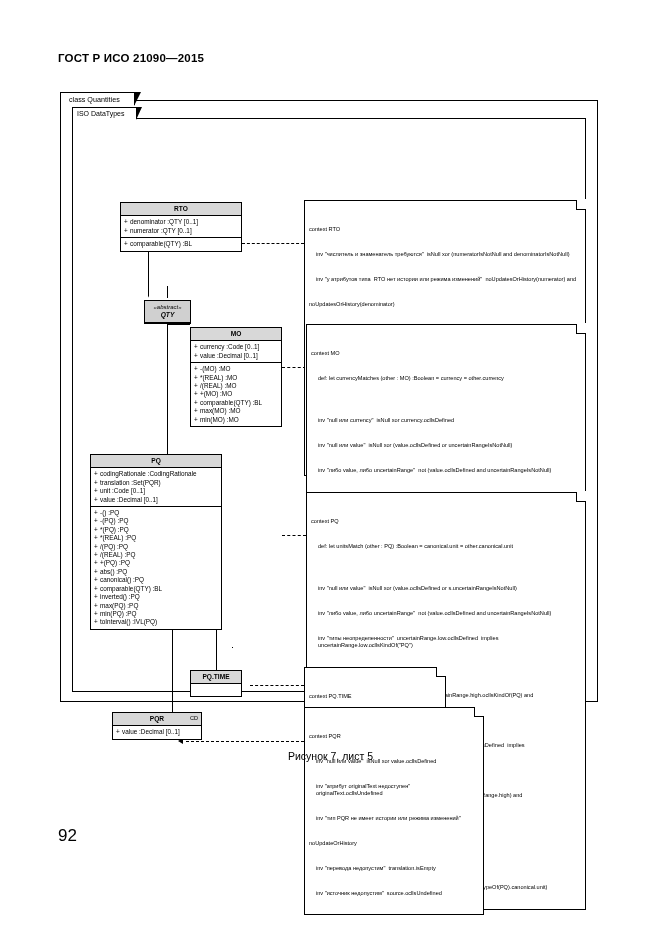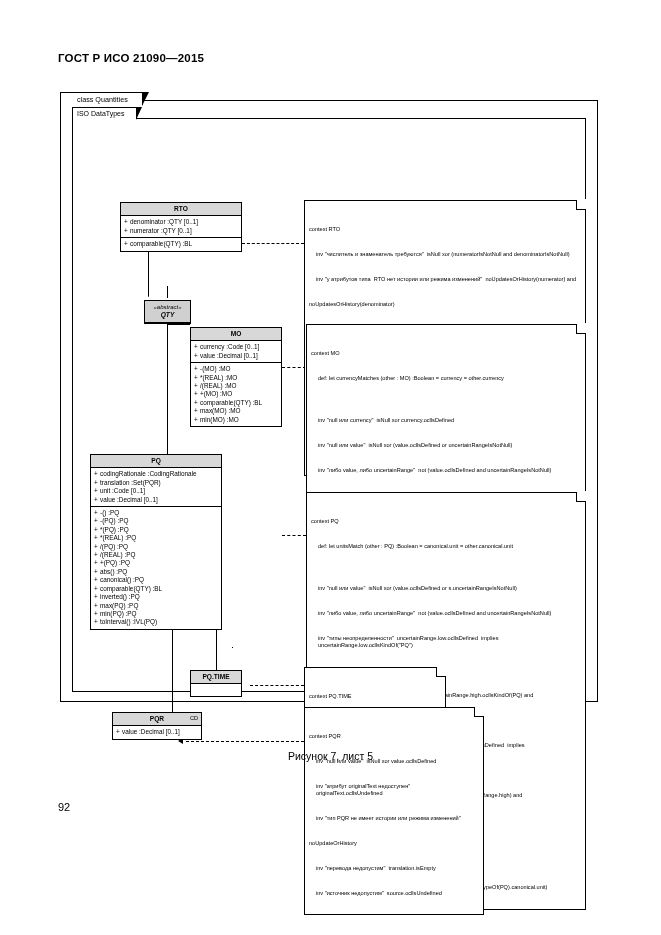--- a/index.html
+++ b/index.html
@@ -19,22 +19,22 @@
     position: absolute;
     left: 58px;
     top: 52px;
     font-size: 11.5px;
     font-weight: bold;
     letter-spacing: 0.2px;
   }
   .page-number {
     position: absolute;
     left: 58px;
-    top: 801px;
-    font-size: 11px;
+    top: 826px;
+    font-size: 17px;
   }
   .figure-caption {
     position: absolute;
     left: 0;
     right: 0;
     top: 750px;
     text-align: center;
     font-size: 10.5px;
   }
 
@@ -55,21 +55,21 @@
   }
   .frame-tab {
     position: absolute;
     left: 0; top: 0;
     height: 13px;
     border: 1px solid #000;
     border-bottom: none;
     background: #fff;
     box-sizing: border-box;
     font-size: 7.2px;
-    padding: 1px 14px 1px 16px;
+    padding: 1px 14px 1px 8px;
     line-height: 11px;
     white-space: nowrap;
   }
   .frame-tab::after {
     content: "";
     position: absolute;
     right: -7px;
     top: -1px;
     width: 0; height: 0;
     border-left: 7px solid #000;

